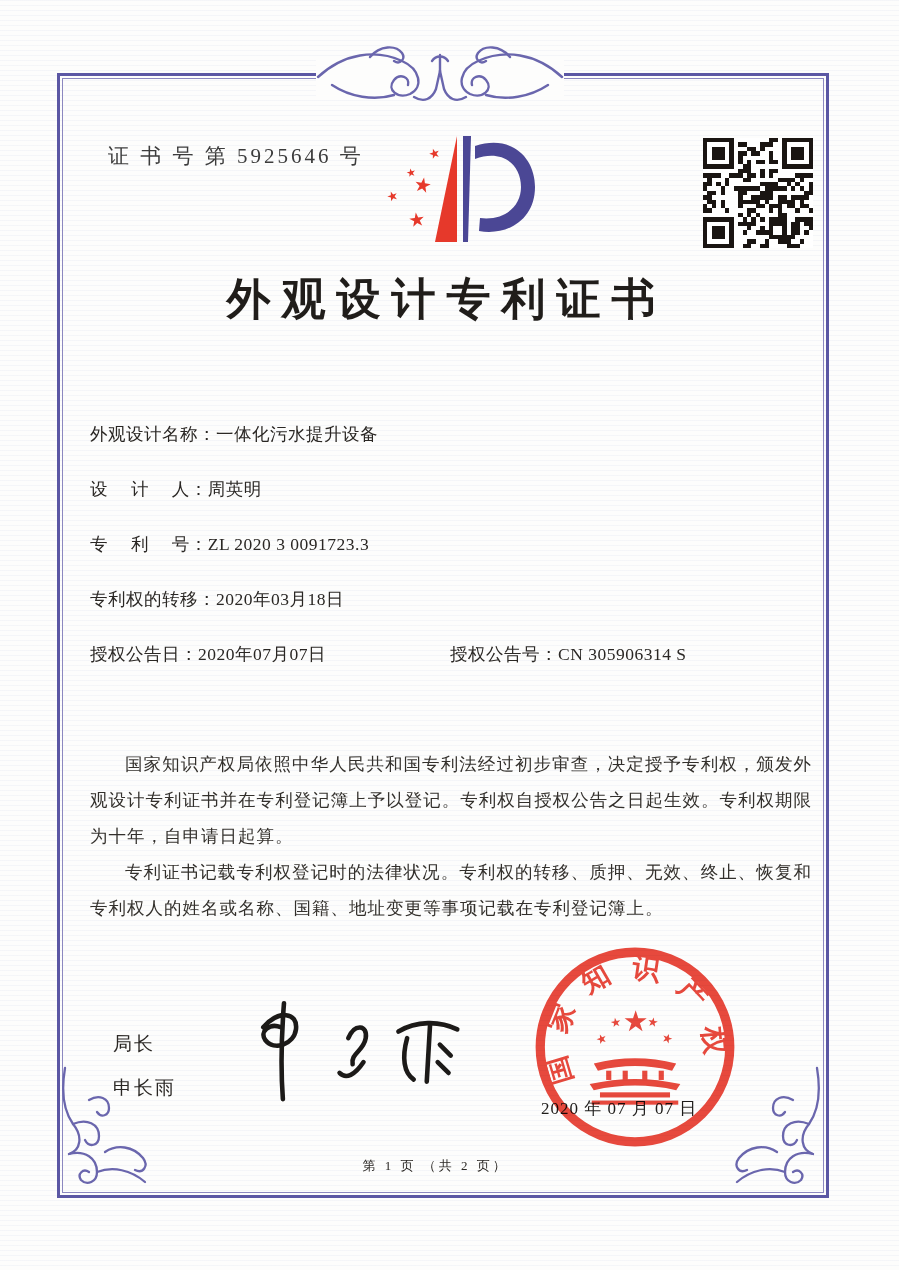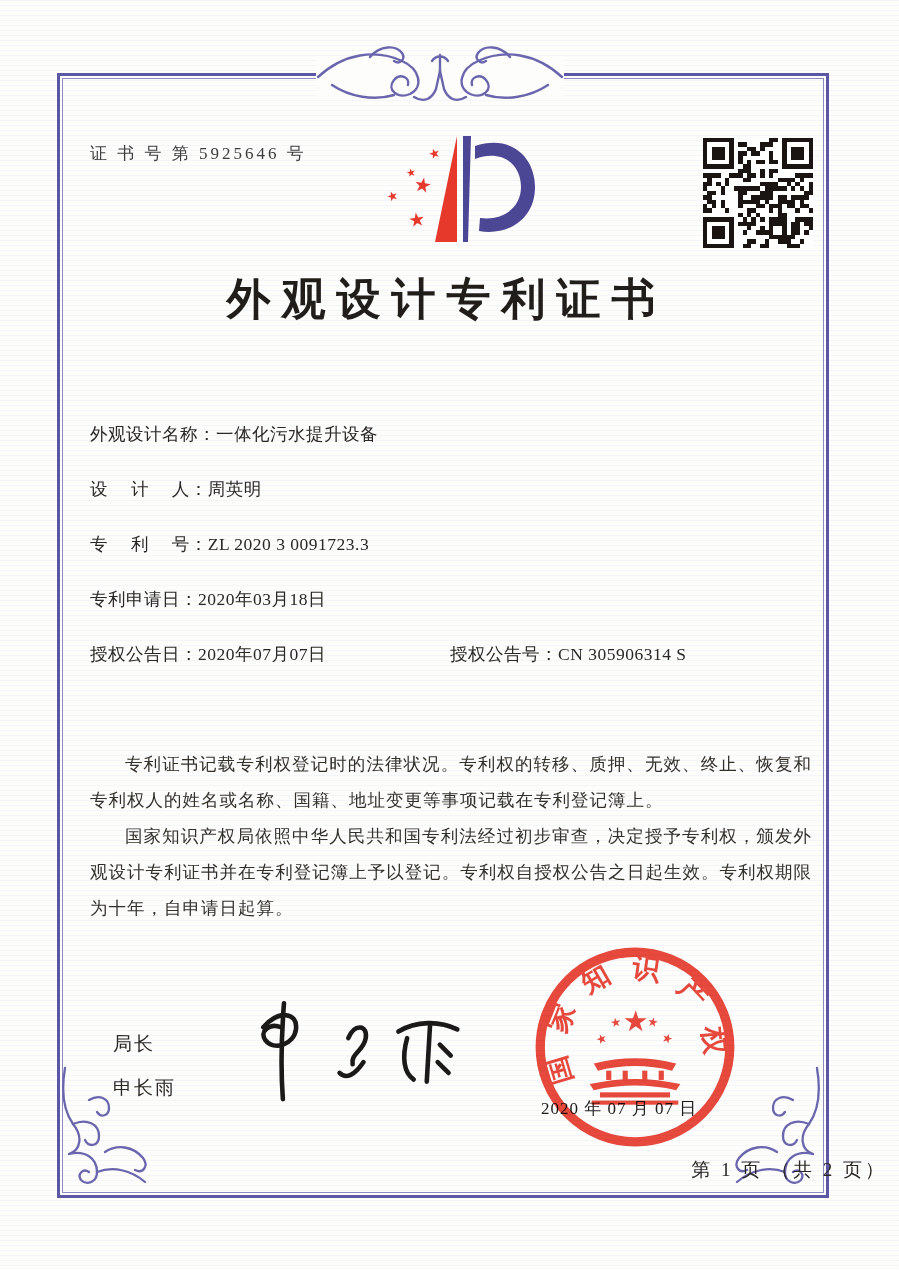--- a/index.html
+++ b/index.html
@@ -18,42 +18,42 @@
   }
   .frame{
     position:absolute;left:57px;top:73px;width:766px;height:1119px;
     border:3px solid #5b57a4;z-index:1;
   }
   .frame-inner{
     position:absolute;inset:2px;border:1px solid #8c88c0;
   }
   .abs{position:absolute;z-index:2;}
   .cert-no{
-    left:90px;top:142px;font-size:17px;letter-spacing:3px;color:#3c3c3c;
+    left:108px;top:142px;font-size:21px;letter-spacing:3px;color:#3c3c3c;
   }
   .doc-title{
     left:0;right:14px;top:270px;text-align:center;
     font-size:44px;font-weight:bold;letter-spacing:11px;color:#201d1a;margin-left:8px;
   }
   .fields{left:90px;top:382px;width:722px;}
   .field-row{height:55px;font-size:17.5px;white-space:nowrap;}
   .field-label{display:inline-block;letter-spacing:0.5px;margin-top:40px;}
   .field-value{letter-spacing:0.5px;}
   .grant-no{position:absolute;left:360px;top:0;}
   .body-text{
     left:90px;top:746px;width:722px;font-size:17.5px;line-height:36px;
     text-align:justify;letter-spacing:1px;color:#33302c;
   }
   .body-text p{margin:0;text-indent:2em;}
   .sig-title{left:113px;top:1031px;font-size:19px;letter-spacing:2px;}
   .sig-name{left:113px;top:1075px;font-size:19px;letter-spacing:2px;}
   .sig-svg{left:248px;top:993px;}
   .seal{left:532px;top:944px;opacity:0.92;mix-blend-mode:multiply;}
   .seal-date{left:541px;top:1097px;font-size:17px;letter-spacing:1px;color:#1e1c1a;z-index:1;}
-  .footer-page{left:0;right:12px;top:1157px;text-align:right;font-size:19px;letter-spacing:3px;}
+  .footer-page{left:0;right:28px;top:1157px;text-align:center;font-size:13px;letter-spacing:3px;}
   .back-note{left:0;right:14px;top:1218px;text-align:center;font-size:16.5px;letter-spacing:4px;color:#3a3a3a;}
   .logo-svg{left:372px;top:130px;}
   .qr-svg{left:703px;top:138px;}
   .ornament-top{left:310px;top:37px;z-index:3;}
   .flourish{z-index:2;}
   .flourish.left{left:59px;top:1066px;}
   .flourish.right{left:727px;top:1066px;transform:scaleX(-1);}
 </style>
 </head>
 <body>
@@ -341,33 +341,33 @@
     <div class="field-row">
       <span class="field-label">外观设计名称：</span><span class="field-value">一体化污水提升设备</span>
     </div>
     <div class="field-row">
       <span class="field-label">设　 计　 人：</span><span class="field-value">周英明</span>
     </div>
     <div class="field-row">
       <span class="field-label">专　 利　 号：</span><span class="field-value">ZL 2020 3 0091723.3</span>
     </div>
     <div class="field-row">
-      <span class="field-label">专利申请日：</span><span class="field-value">2020年03月18日</span>
+      <span class="field-label">专利权的转移：</span><span class="field-value">2020年03月18日</span>
     </div>
     <div class="field-row" style="position:relative;">
       <span class="field-label">授权公告日：</span><span class="field-value">2020年07月07日</span>
       <span class="grant-no">
         <span class="field-label">授权公告号：</span><span class="field-value">CN 305906314 S</span>
       </span>
     </div>
   </div>
 
   <div class="abs body-text">
+    <p>国家知识产权局依照中华人民共和国专利法经过初步审查，决定授予专利权，颁发外观设计专利证书并在专利登记簿上予以登记。专利权自授权公告之日起生效。专利权期限为十年，自申请日起算。</p>
     <p>专利证书记载专利权登记时的法律状况。专利权的转移、质押、无效、终止、恢复和专利权人的姓名或名称、国籍、地址变更等事项记载在专利登记簿上。</p>
-    <p>国家知识产权局依照中华人民共和国专利法经过初步审查，决定授予专利权，颁发外观设计专利证书并在专利登记簿上予以登记。专利权自授权公告之日起生效。专利权期限为十年，自申请日起算。</p>
   </div>
 
   <div class="abs sig-title">局长</div>
   <div class="abs sig-name">申长雨</div>
 
   <svg class="abs sig-svg" width="218" height="112" viewBox="0 0 200 100">
     <g stroke="#1c1a18" fill="none" stroke-width="4.2" stroke-linecap="round" stroke-linejoin="round">
       <path d="M14,30 C28,14 46,16 44,32 C42,46 24,52 16,42 C10,34 20,26 30,30"></path>
       <path d="M33,8 C31,34 30,70 32,96"></path>
       <path d="M92,40 C98,26 110,28 108,40 C106,52 94,54 96,64"></path>

